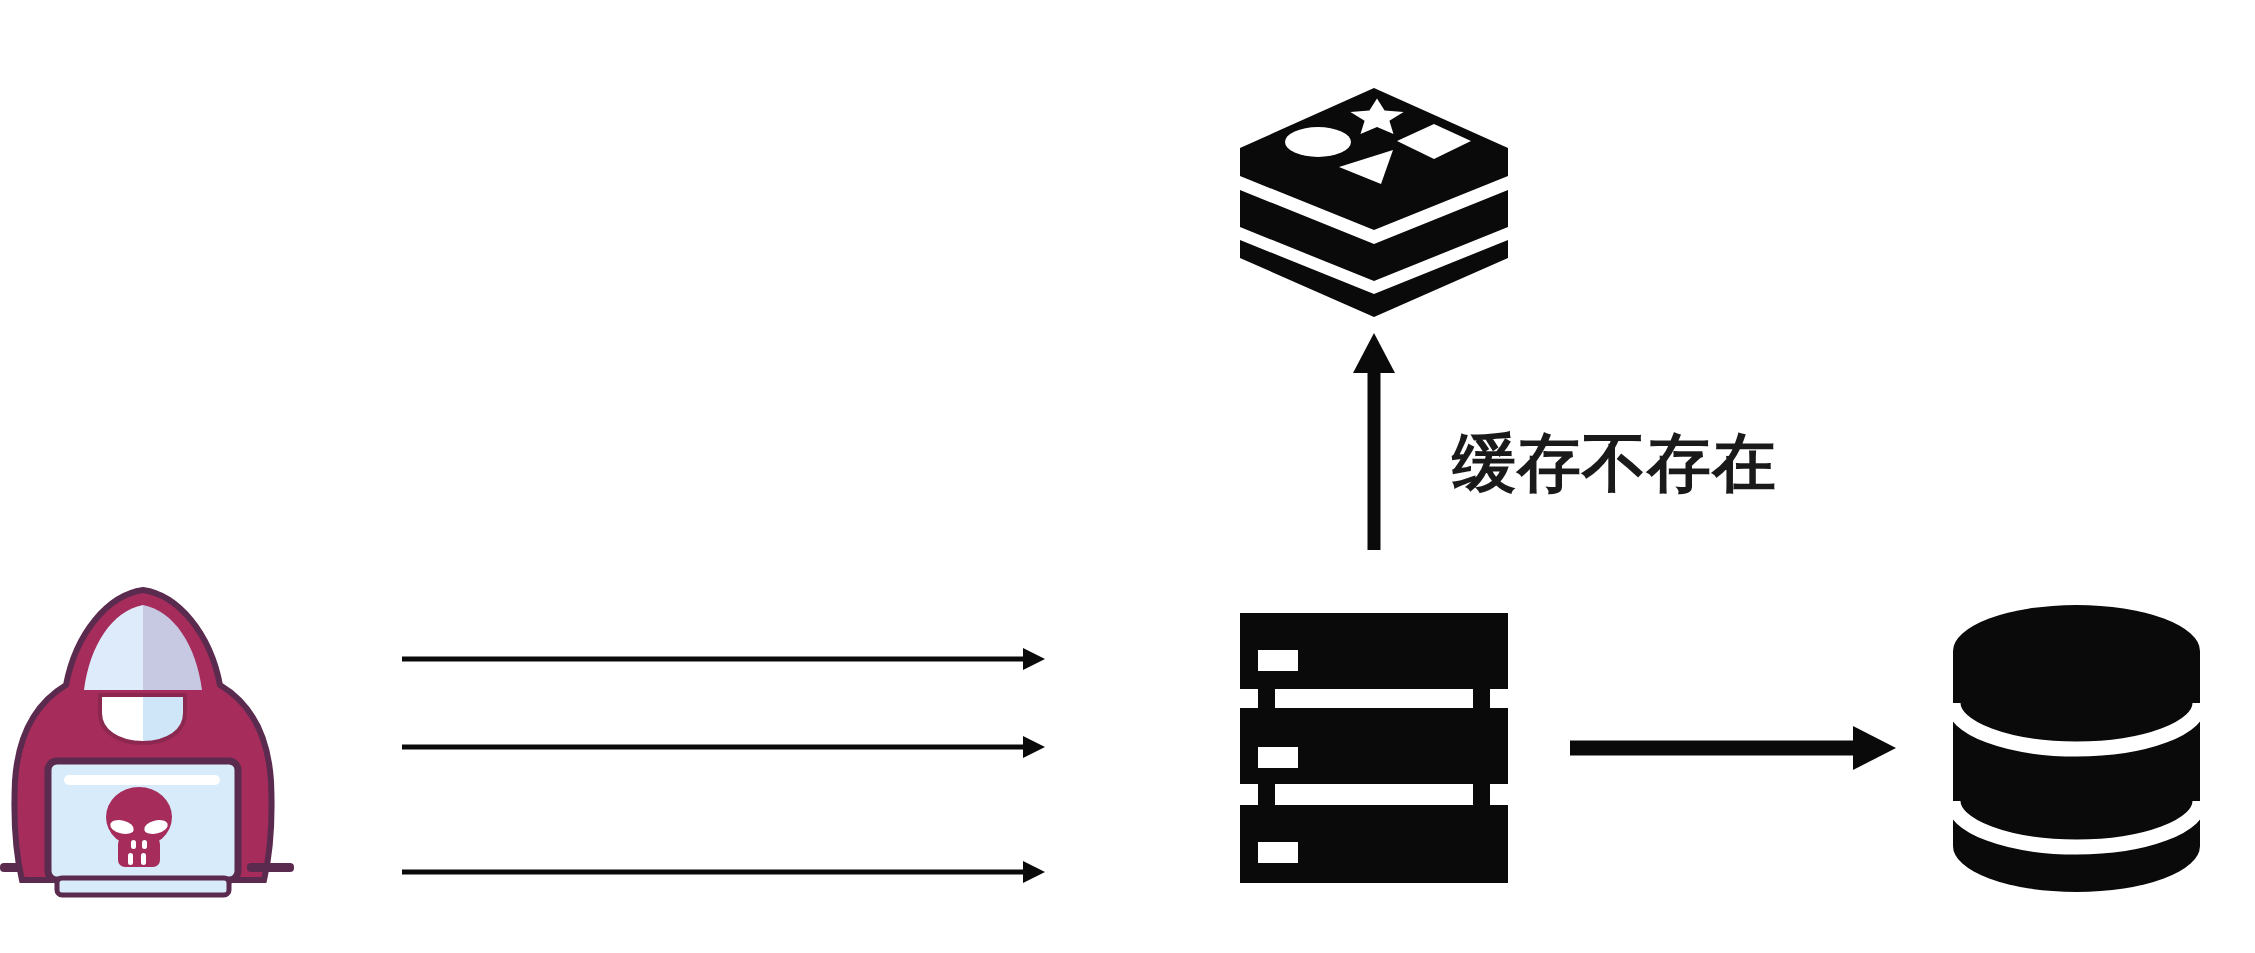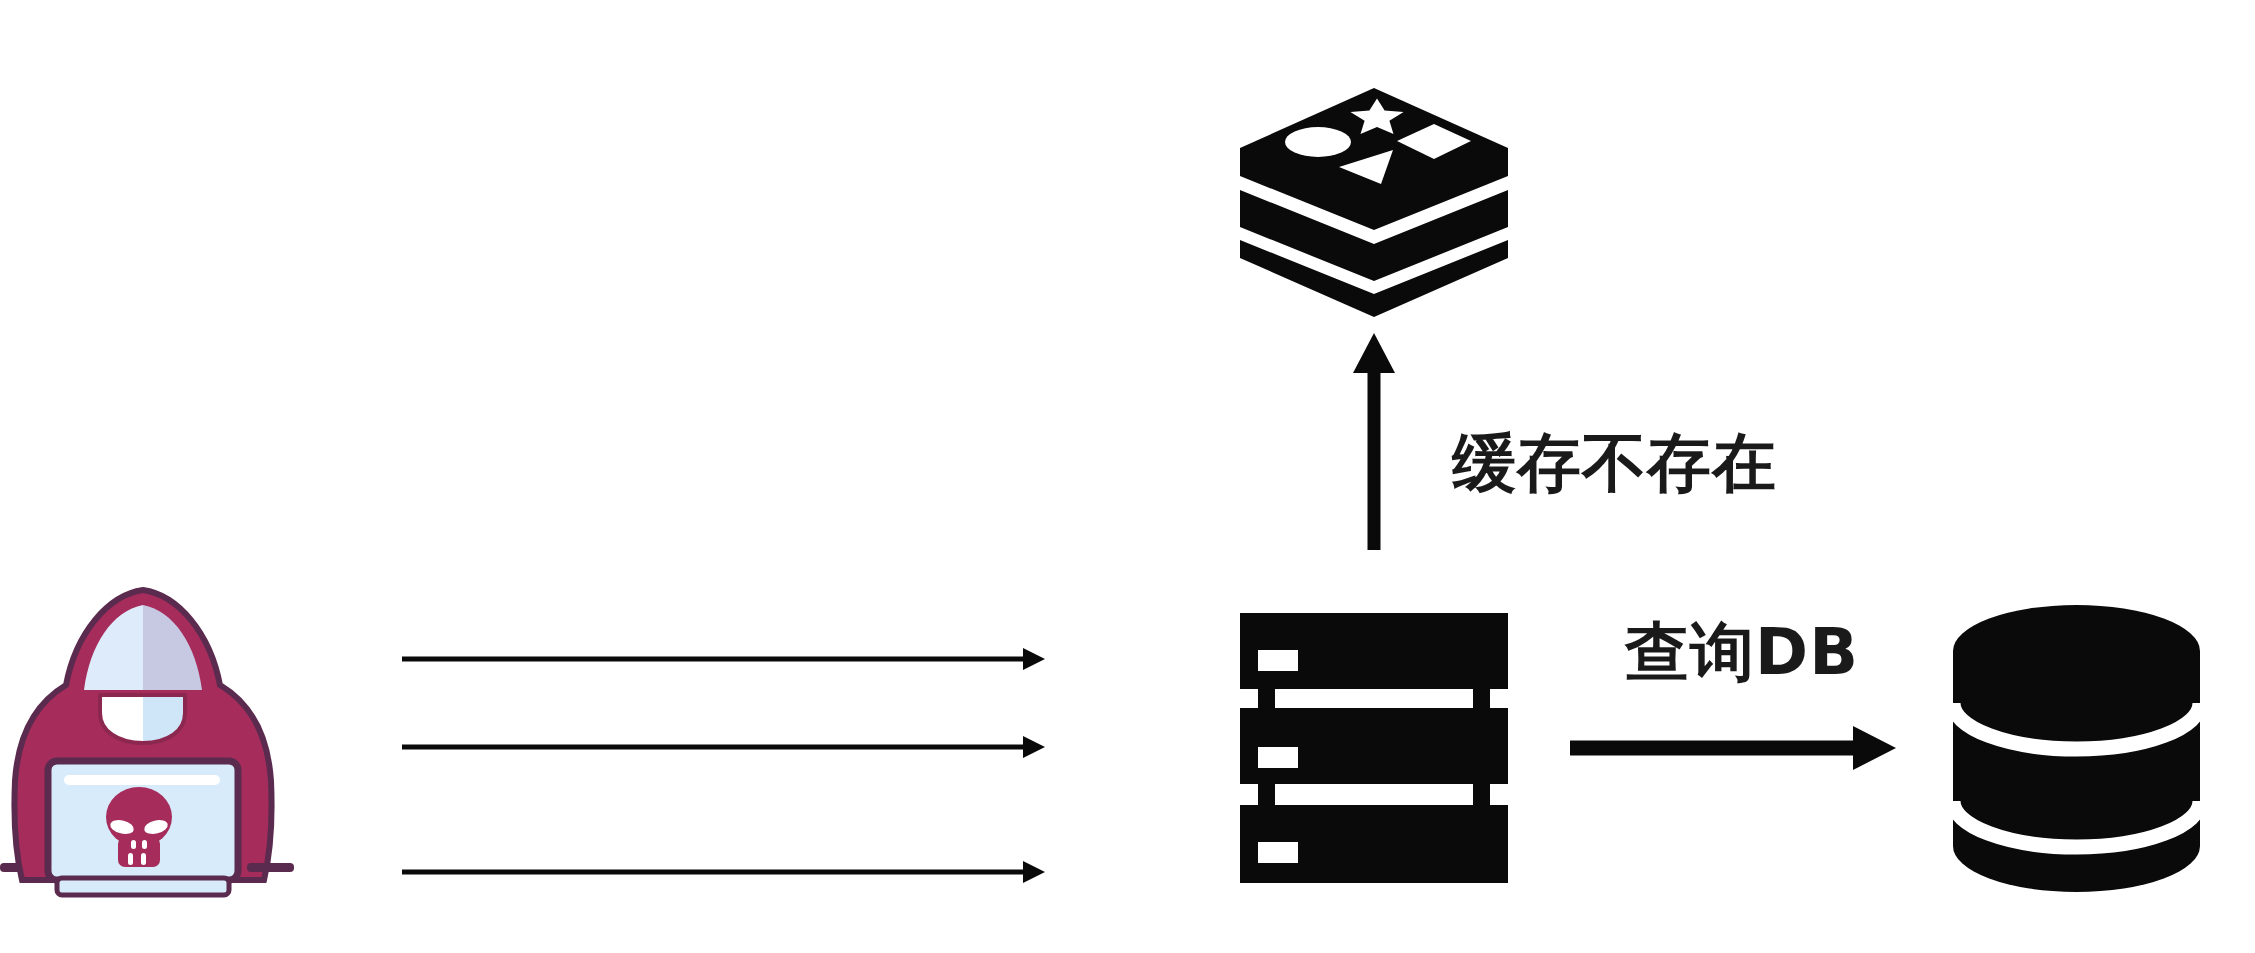--- a/index.html
+++ b/index.html
@@ -112,21 +112,20 @@
       <rect x="18" y="171" width="17" height="21"></rect>
       <rect x="233" y="171" width="17" height="21"></rect>
     </g>
     <g style="fill:#ffffff">
       <rect x="18" y="37" width="40" height="21"></rect>
       <rect x="18" y="134" width="40" height="21"></rect>
       <rect x="18" y="229" width="40" height="21"></rect>
     </g>
   </svg>
 
-  <div class="label" style="left:1625px;top:620px">查询DB</div>
 
   <svg class="abs" style="left:1565px;top:720px" width="335" height="56" viewBox="0 0 335 56">
     <rect x="5" y="20.5" width="284" height="15" style="fill:var(--icon-black)"></rect>
     <polygon points="288,6 288,50 331,28" style="fill:var(--icon-black)"></polygon>
   </svg>
 
   <svg class="abs" style="left:1953px;top:605px" width="247" height="287" viewBox="0 0 247 287">
     <path d="M0,46 A123.5,46 0 0 1 247,46 L247,241 A123.5,46 0 0 1 0,241 Z" style="fill:var(--icon-black)"></path>
     <path d="M0,98 A123.5,46 0 0 0 247,98" style="fill:none;stroke:#ffffff;stroke-width:15"></path>
     <path d="M0,196 A123.5,46 0 0 0 247,196" style="fill:none;stroke:#ffffff;stroke-width:15"></path>

